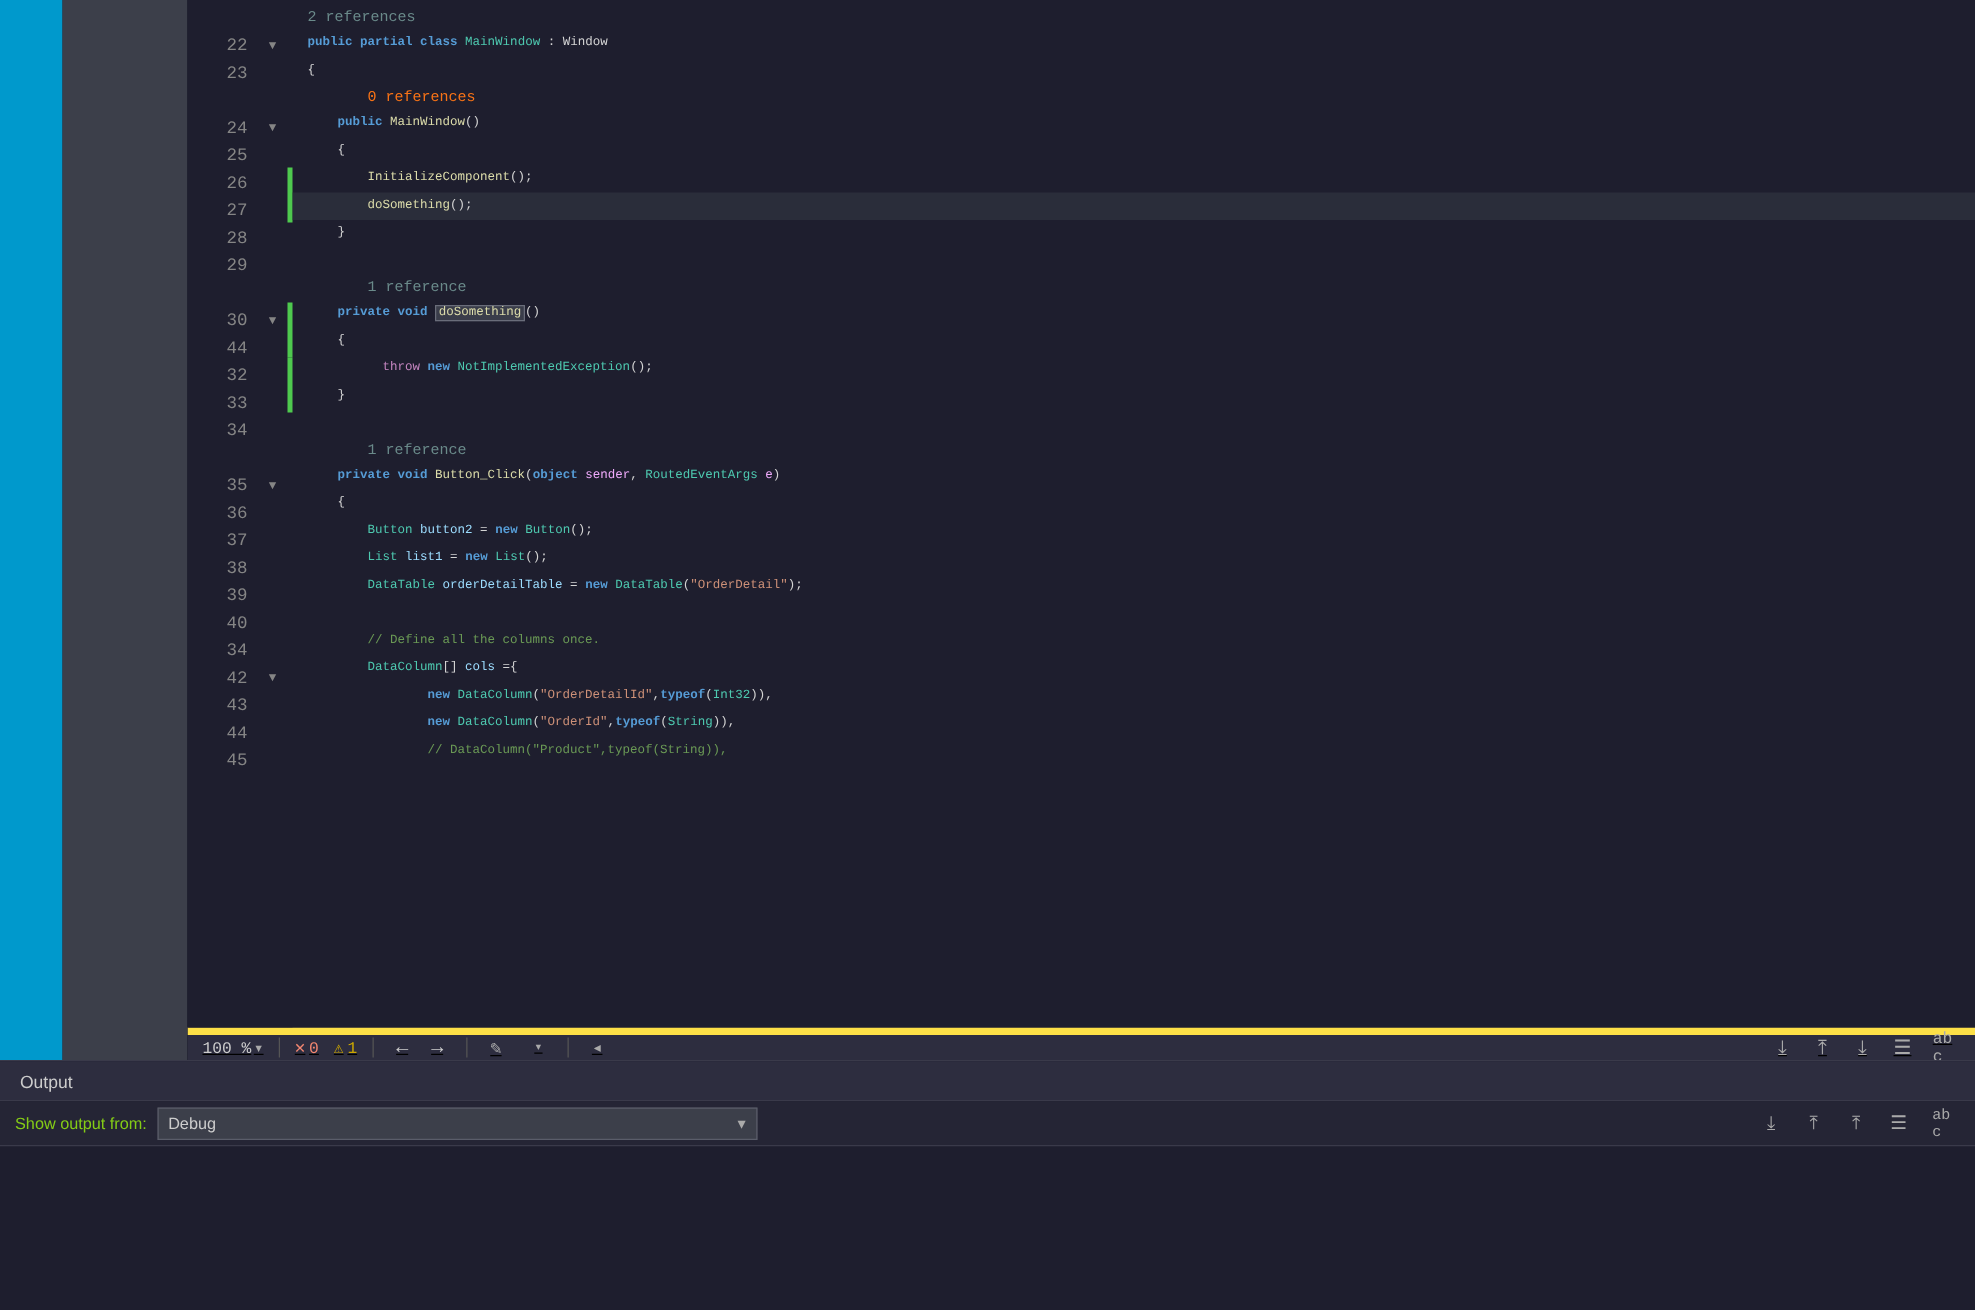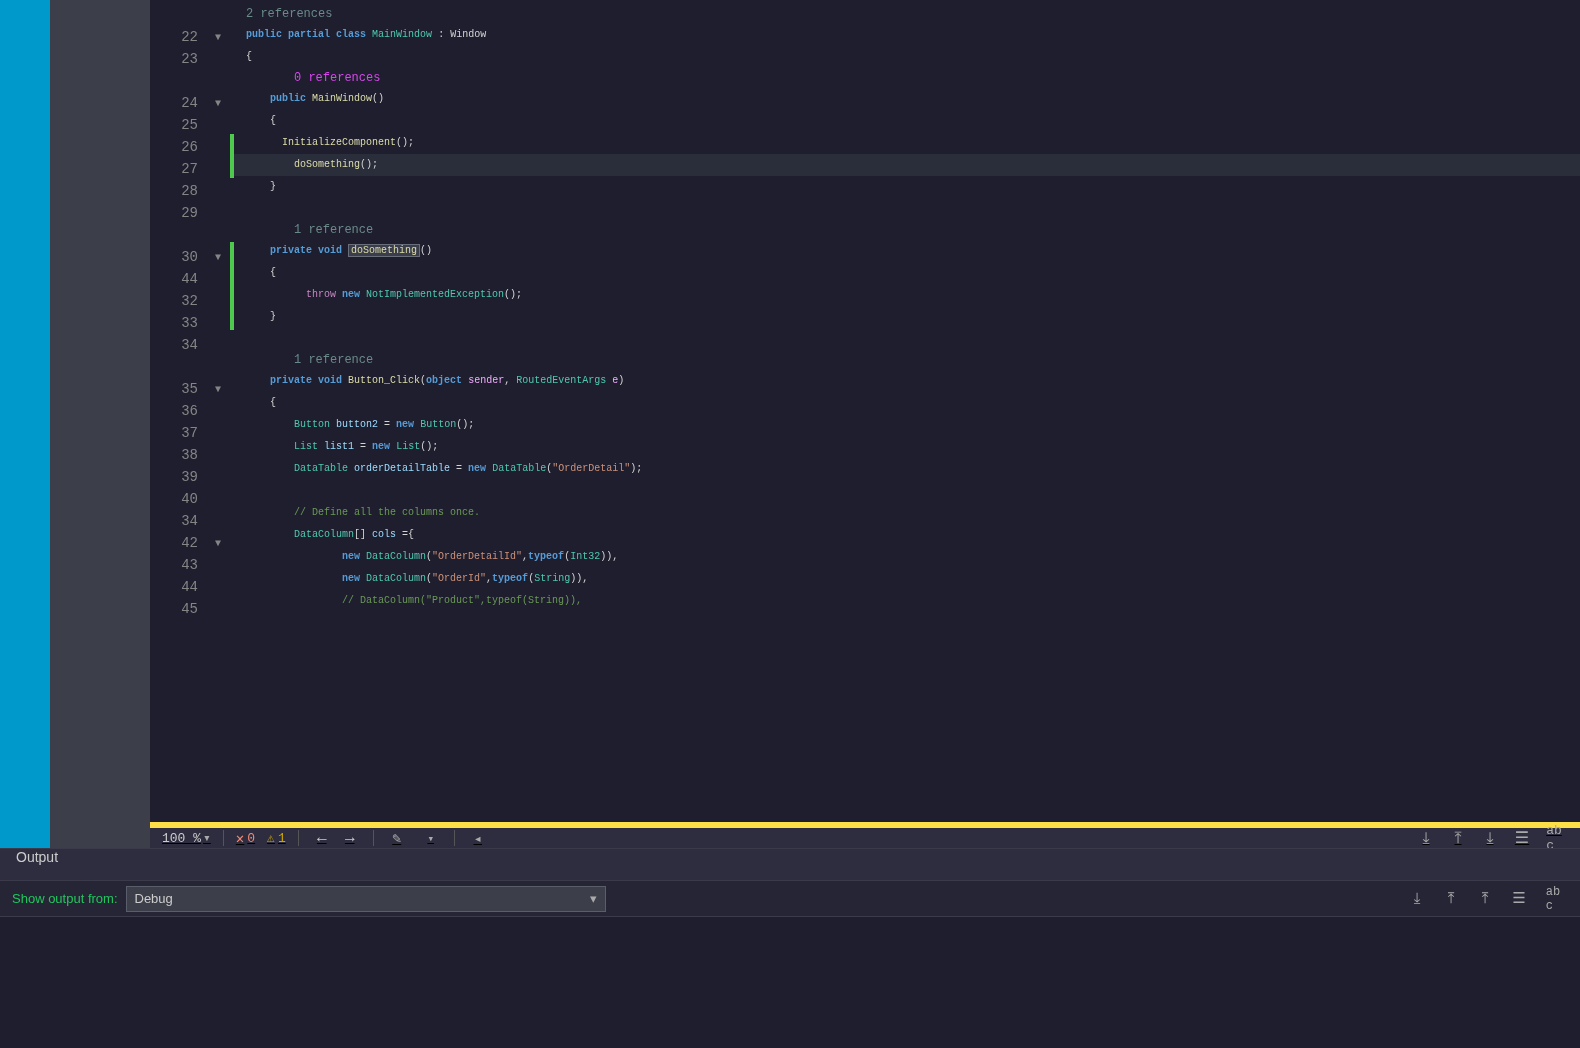--- a/index.html
+++ b/index.html
@@ -242,21 +242,21 @@
       background: #1e1e2e;
       border-top: 1px solid #3a3a4a;
       display: flex;
       flex-direction: column;
     }
 
     .output-header {
       height: 32px;
       background: #2d2d3f;
       display: flex;
-      align-items: flex-start;
+      align-items: center;
       padding: 0 16px;
       border-bottom: 1px solid #3a3a4a;
     }
 
     .output-title {
       color: #cccccc;
       font-family: 'Segoe UI', sans-serif;
       font-size: 14px;
     }
 
@@ -264,21 +264,21 @@
       height: 36px;
       background: #252535;
       display: flex;
       align-items: center;
       padding: 0 12px;
       gap: 8px;
       border-bottom: 1px solid #3a3a4a;
     }
 
     .output-label {
-      color: #22c55e;
+      color: #84cc16;
       font-family: 'Segoe UI', sans-serif;
       font-size: 13px;
       flex-shrink: 0;
     }
 
     .output-dropdown {
       flex: 1;
       max-width: 480px;
       height: 26px;
       background: #3c3f4a;
@@ -424,31 +424,31 @@
           <div class="code-line ref-label" style="padding-left:12px; color:#6a8a8a; font-size:12px; height:20px;">2 references</div>
 
           <div class="code-line" style="padding-left:12px;">
             <span><span class="kw">public</span> <span class="kw">partial</span> <span class="kw">class</span> <span class="class-name">MainWindow</span> <span class="plain">: Window</span></span>
           </div>
 
           <div class="code-line" style="padding-left:12px;">
             <span><span class="plain">{</span></span>
           </div>
 
-          <div class="code-line ref-label" style="padding-left:60px; color:#d946ef; font-size:12px; height:20px;">0 references</div>
+          <div class="code-line ref-label" style="padding-left:60px; color:#f97316; font-size:12px; height:20px;">0 references</div>
 
           <div class="code-line" style="padding-left:12px;">
             <span>&nbsp;&nbsp;&nbsp;&nbsp;<span class="kw">public</span> <span class="method">MainWindow</span><span class="plain">()</span></span>
           </div>
 
           <div class="code-line" style="padding-left:12px;">
             <span>&nbsp;&nbsp;&nbsp;&nbsp;<span class="plain">{</span></span>
           </div>
 
-          <div class="code-line" style="padding-left:0;align-items:center;">
+          <div class="code-line" style="padding-left:12px;align-items:center;">
             <span>&nbsp;&nbsp;&nbsp;&nbsp;&nbsp;&nbsp;&nbsp;&nbsp;<span class="method">InitializeComponent</span><span class="plain">();</span></span>
           </div>
 
           <div class="code-line highlighted" style="padding-left:12px;">
             <span>&nbsp;&nbsp;&nbsp;&nbsp;&nbsp;&nbsp;&nbsp;&nbsp;<span class="method">doSomething</span><span class="plain">();</span></span>
           </div>
 
           <div class="code-line" style="padding-left:12px;">
             <span>&nbsp;&nbsp;&nbsp;&nbsp;<span class="plain">}</span></span>
           </div>

